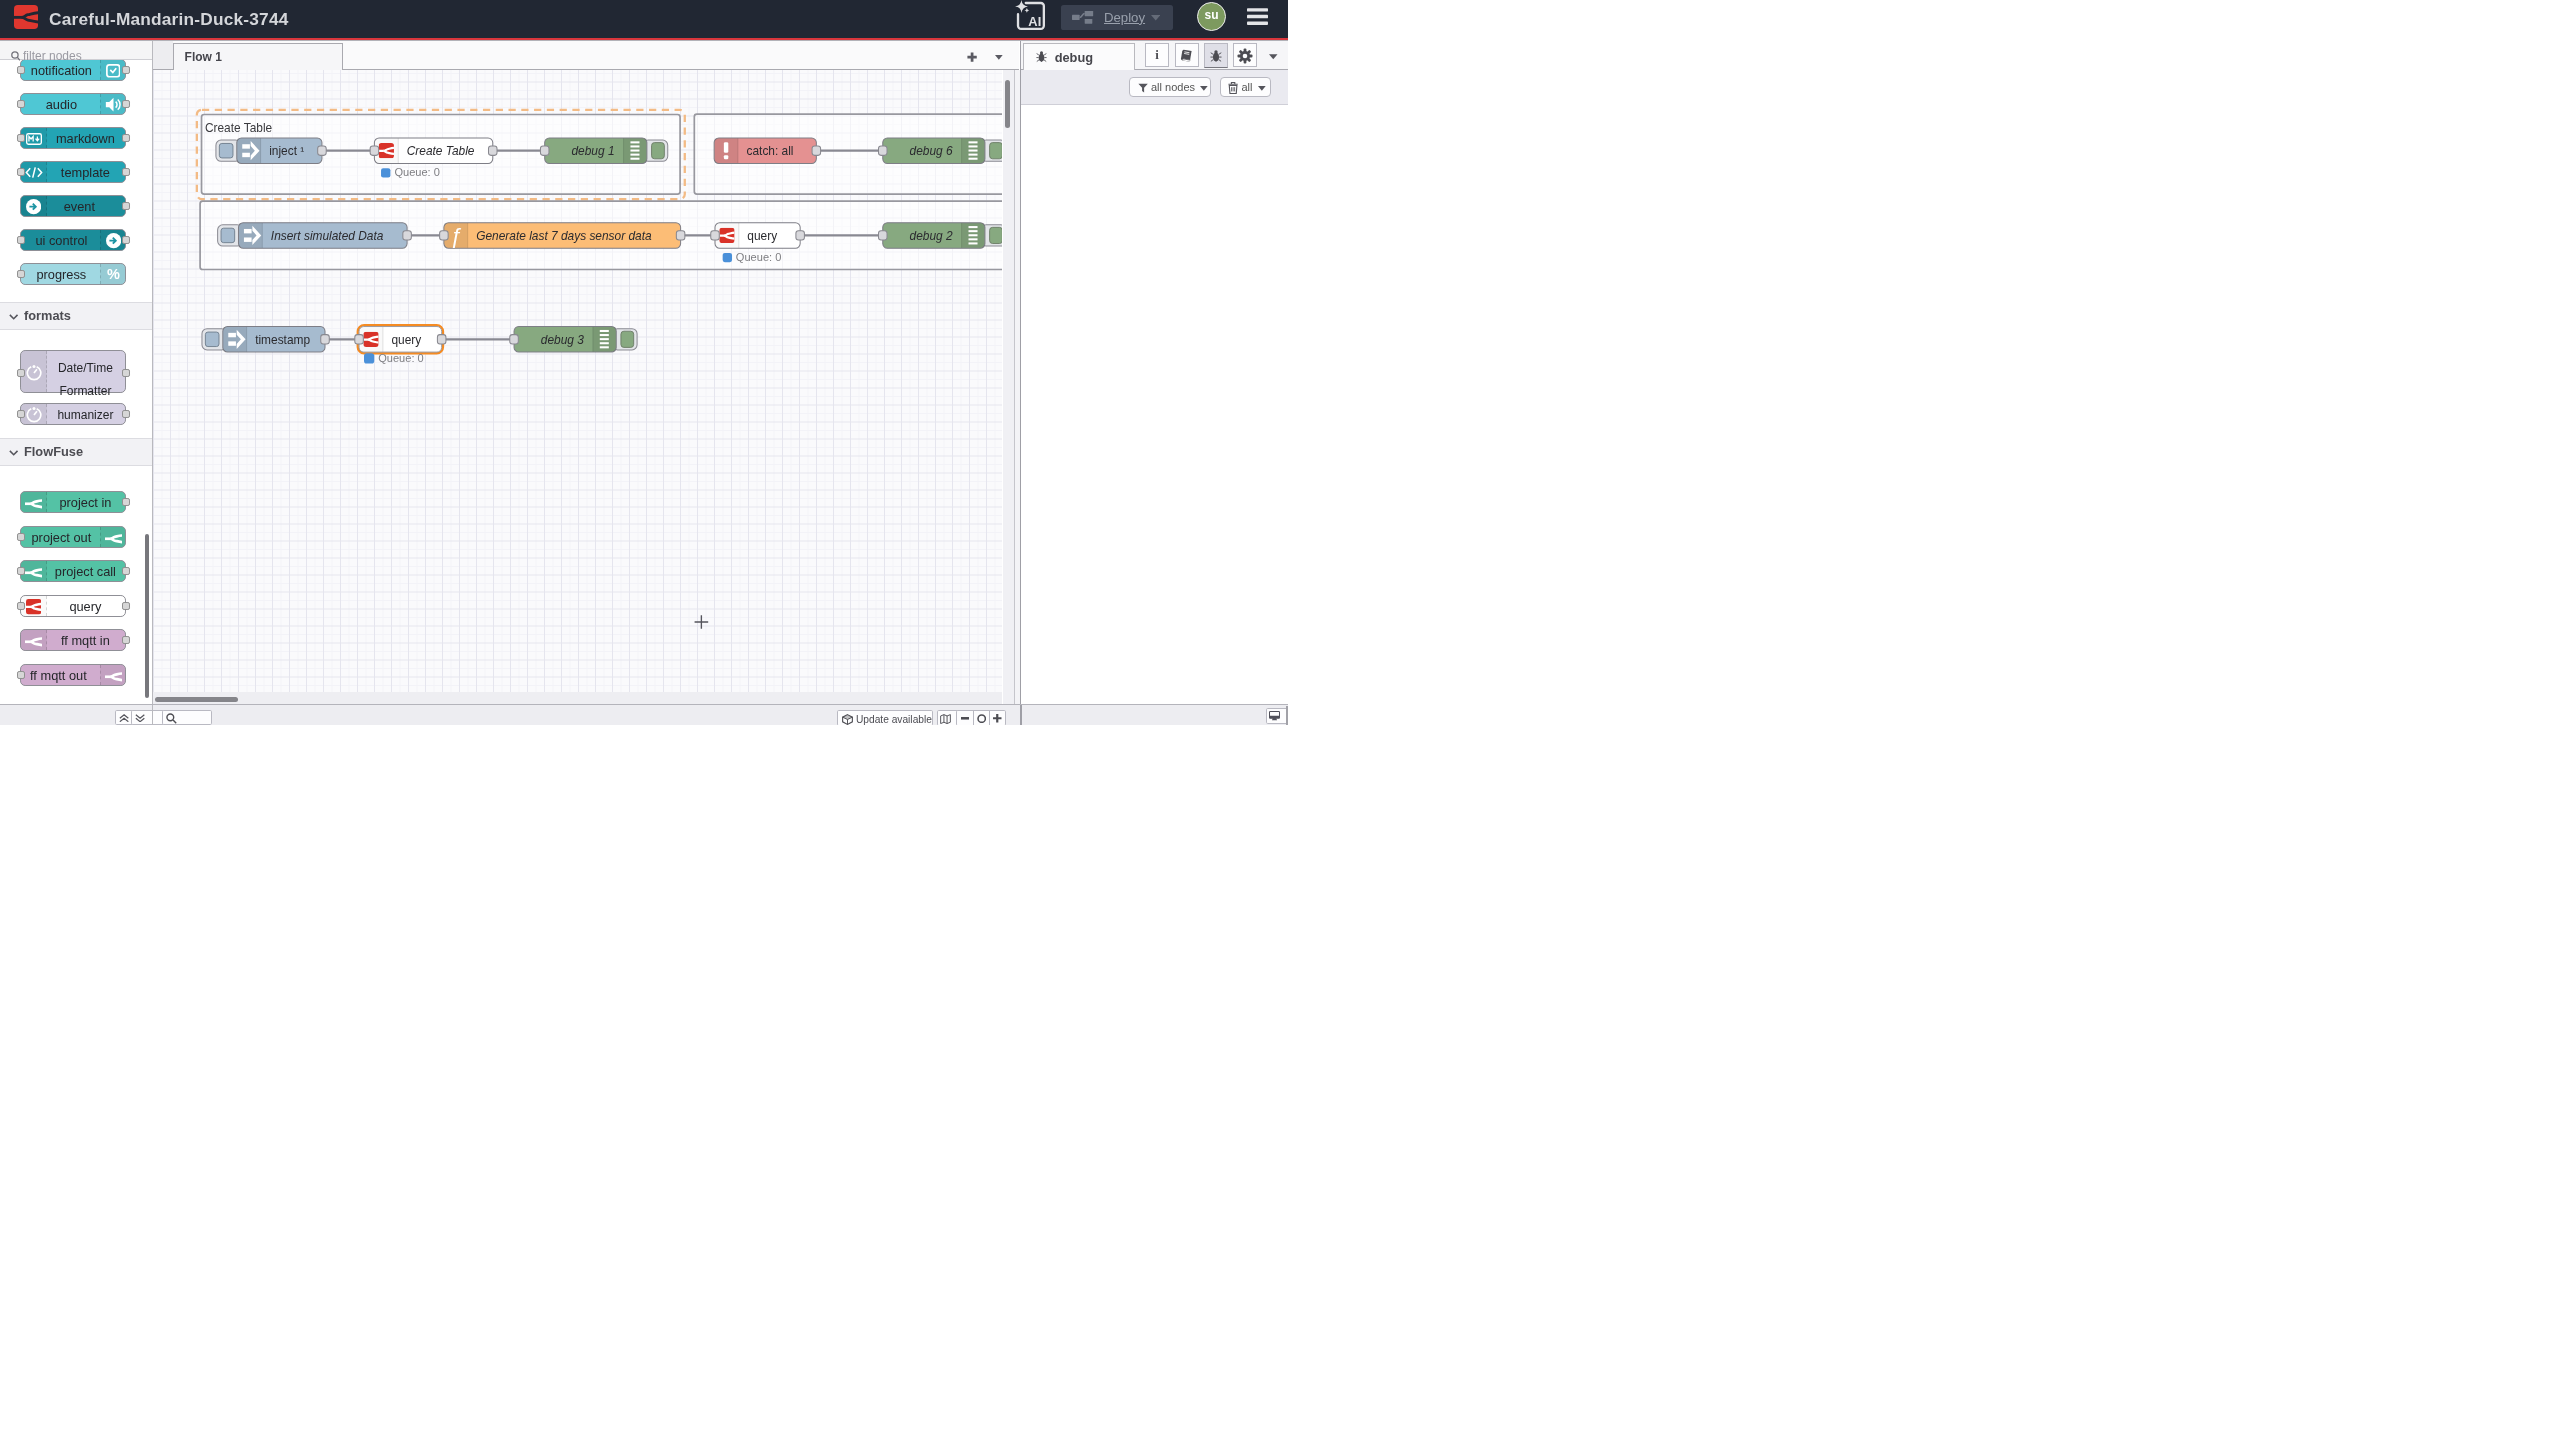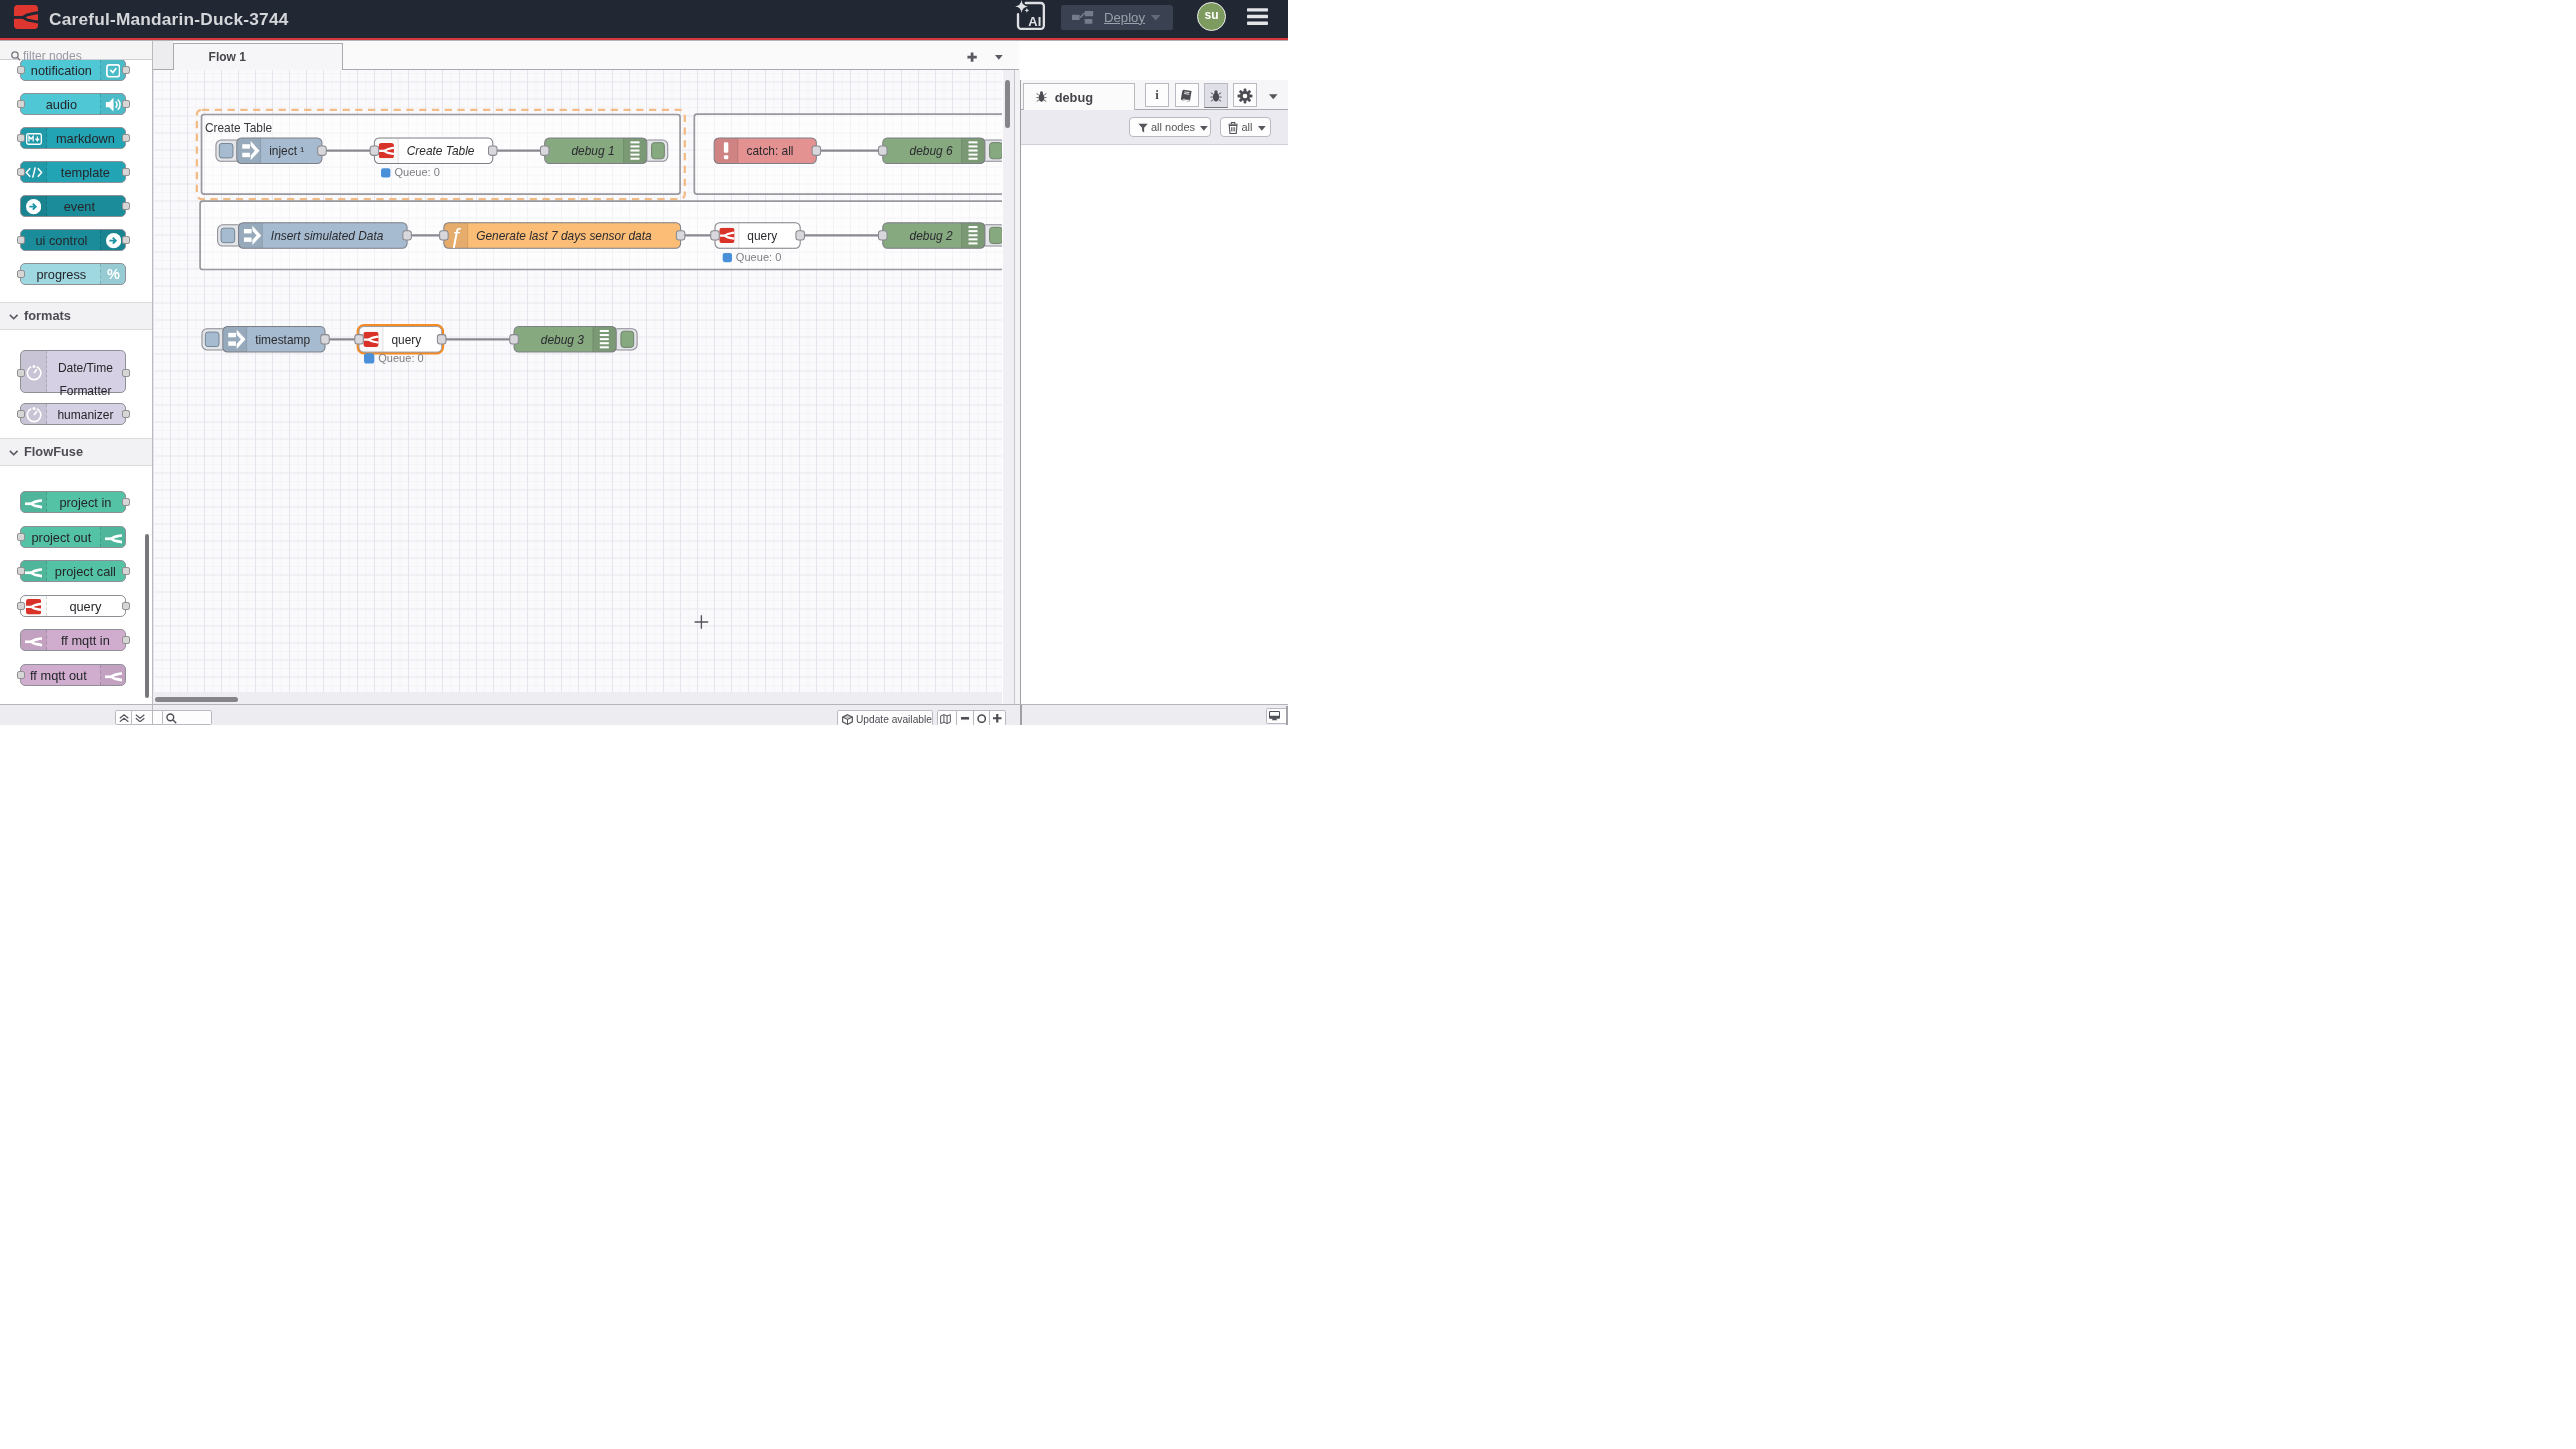--- a/index.html
+++ b/index.html
@@ -27,42 +27,42 @@
   .pin  { left:-4.3px; }
   .pout { right:-4.3px; }
   .pzone { position:absolute; top:0; width:25.6px; height:100%; background:rgba(0,0,0,0.06); }
   .pzl { left:0; border-right:0.9px dashed rgba(0,0,0,0.15); border-radius:4.3px 0 0 4.3px; }
   .pzr { right:0; border-left:0.9px dashed rgba(0,0,0,0.15); border-radius:0 4.3px 4.3px 0; }
   #pscroll { position:absolute; left:145px; top:494px; width:4.3px; height:164px; background:#77777c; border-radius:2.1px; }
 
   
   #tabbar { position:absolute; left:153px; top:40px; width:866px; height:30px; background:#fafafb; }
   #tab1 { position:absolute; left:20.4px; top:3.4px; width:170px; height:26.4px; background:#f6f6f8; border:0.9px solid #a9a9af; border-bottom:none; }
-  #tab1 span { position:absolute; left:10.2px; top:6px; font-size:12px; font-weight:bold; color:#45454c;margin-left:24px; }
+  #tab1 span { position:absolute; left:10.2px; top:6px; font-size:12px; font-weight:bold; color:#45454c; }
 
   
   #canvas { position:absolute; left:153px; top:70px; width:849px; height:634px; background:#fafafc;
     background-image: linear-gradient(to right, #e5e5ee 0.9px, transparent 0.9px), linear-gradient(to bottom, #e5e5ee 0.9px, transparent 0.9px), linear-gradient(to right, #f3f3f8 0.9px, transparent 0.9px), linear-gradient(to bottom, #f3f3f8 0.9px, transparent 0.9px);
     background-size: 17px 17px; background-position: 0px 0px, 0px 11.5px, 8.5px 0px, 0px 3px; overflow:hidden; }
   #canvas svg text { font-family:"Liberation Sans", sans-serif; }
   .grp { fill:rgba(255,255,255,0.55); stroke:#98989f; stroke-width:2; }
   .wire { fill:none; stroke:#898992; stroke-width:2.7; }
   .port { fill:#d8d8dc; stroke:#88888f; stroke-width:1.2; }
   .nlbl { font-size:14px; fill:#2b2b2f; text-anchor:start; }
   .ital { font-style:italic; }
   .stat { font-size:13px; fill:#7e7e82; }
   .shade { fill:rgba(0,0,0,0.09); }
   .sep { stroke:rgba(0,0,0,0.14); stroke-width:1; }
   .pill { fill:#e3e5e9; stroke:#8b8b93; stroke-width:1.2; }
   #htrack { position:absolute; left:0; top:622px; width:849px; height:12px; background:#eeeef2; }
   #vscroll { position:absolute; left:1005px; top:80px; width:5.1px; height:48px; background:#85858a; border-radius:2.6px; }
   #hscroll { position:absolute; left:1.7px; top:627px; width:83px; height:5.1px; background:#85858a; border-radius:2.6px; }
 
   
-  #sidebar { position:absolute; left:1020px; top:40px; width:268px; height:664px; background:#fff; border-left:1.7px solid #9f9fa6;margin-top:40px; }
+  #sidebar { position:absolute; left:1020px; top:40px; width:268px; height:664px; background:#fff; border-left:1.7px solid #9f9fa6; }
   #sbtabs { position:absolute; left:0; top:0; width:267px; height:30px; background:#f6f6f8; border-bottom:0.9px solid #aaaab1; }
   #sbtab1 { position:absolute; left:1.7px; top:2.6px; width:112px; height:27px; background:#fbfbfc; border:0.9px solid #b9b9be; border-bottom:none; }
   .sqbtn { position:absolute; top:3.4px; width:24px; height:24px; background:#fdfdfe; border:0.9px solid #b9b9c2; }
   #sbtools { position:absolute; left:0; top:30px; width:267px; height:35px; background:#eaeaf0; border-bottom:0.9px solid #cfcfd7; }
   .sbtn { position:absolute; background:#fdfdfe; border:0.9px solid #b9b9c2; border-radius:4px; font-size:11px; color:#555; }
 
   
   #footer { position:absolute; left:0; top:704px; width:1288px; height:21px; background:#ededf1; border-top:0.9px solid #b4b4bb; }
   .fbtn { position:absolute; top:5.1px; height:15.3px; background:#fdfdfe; border:0.9px solid #b9b9c2; border-radius:1.7px; font-size:11px; color:#4c4c52;padding-left:48px; }
   #fpalborder { position:absolute; left:152px; top:0; width:0.9px; height:21px; background:#b9b9be; }

